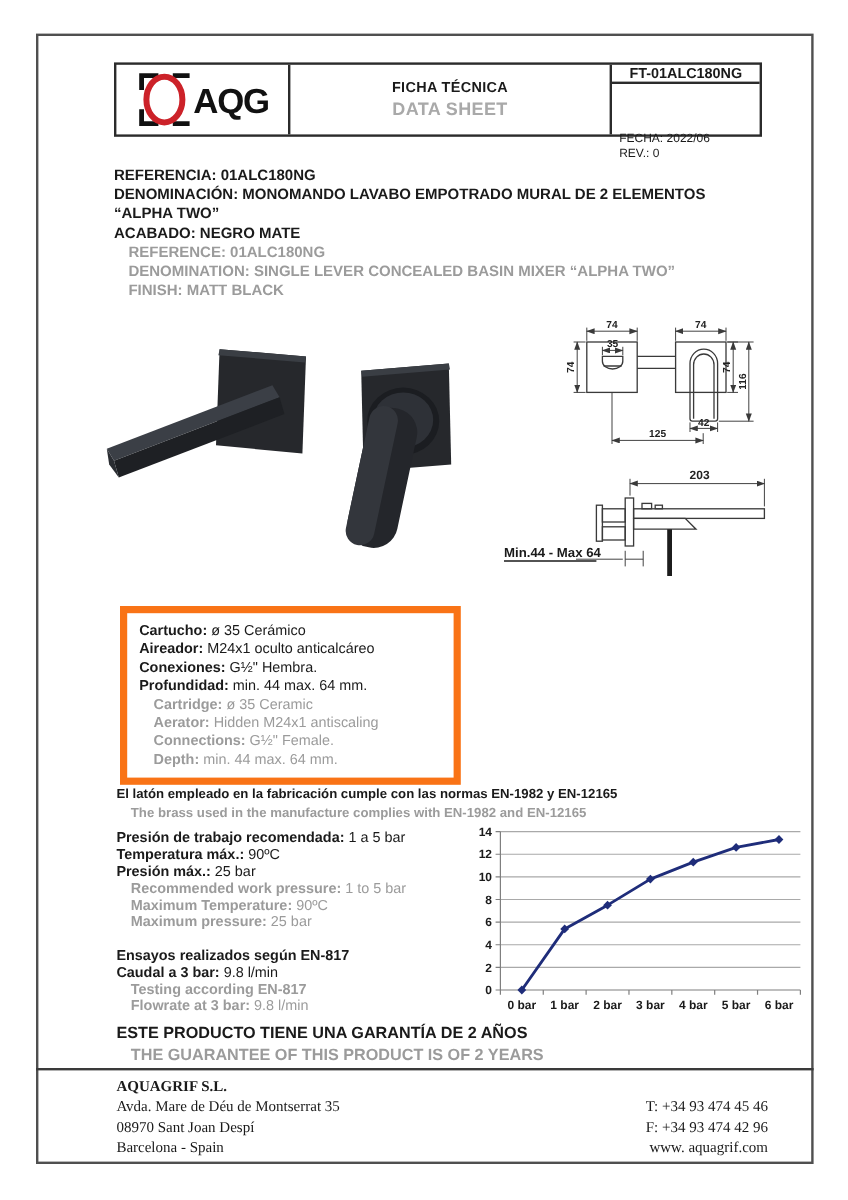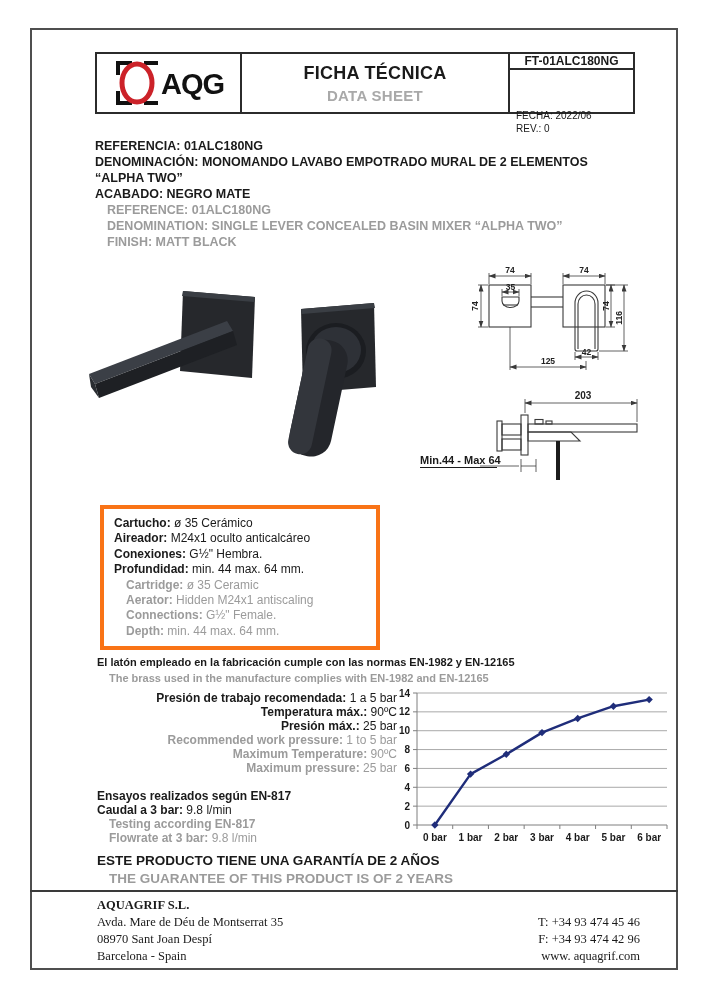--- a/index.html
+++ b/index.html
@@ -8,37 +8,37 @@
   .abs{position:absolute;}
   .b{font-weight:bold;}
   .gray{color:#9b9b9b;padding-left:12px;}
   .pre{white-space:pre-wrap;}
 
   .page-border{left:30px;top:28px;width:644px;height:938px;border:2px solid #4f4f4f;}
 
   .hdr{left:95px;top:52px;width:540px;height:62px;display:flex;border:2px solid #2b2b2b;box-sizing:border-box;background:#fff;}
   .hdr-logo{width:143px;border-right:2px solid #2b2b2b;display:flex;align-items:center;justify-content:center;}
   .hdr-title{flex:1;border-right:2px solid #2b2b2b;display:flex;flex-direction:column;align-items:center;justify-content:center;}
-  .hdr-title .es{font-size:18px;font-weight:bold;letter-spacing:.3px;}
+  .hdr-title .es{font-size:12px;font-weight:bold;letter-spacing:.3px;}
   .hdr-title .en{font-size:15px;font-weight:bold;color:#a9a9a9;letter-spacing:.3px;margin-top:3px;}
   .hdr-right{width:123px;display:flex;flex-direction:column;}
   .hdr-code{height:36px;border-bottom:2px solid #2b2b2b;display:flex;align-items:center;justify-content:center;
             font-size:12px;font-weight:bold;}
   .hdr-meta{flex:1;padding:3px 6px;font-size:10px;line-height:13px;margin-top:36px;}
 
   .logo-text{font-size:29px;font-weight:bold;letter-spacing:-1px;fill:#111;}
 
   .ref{left:95px;top:138px;width:545px;font-size:12.5px;line-height:16px;font-weight:bold;}
 
-  .specs{left:100px;top:505px;width:252px;border:4px solid #f97316;padding:7px 10px;
+  .specs{left:100px;top:505px;width:252px;border:6px solid #f97316;padding:7px 10px;
          font-size:12px;line-height:15.4px;background:#fff;box-sizing:content-box;}
 
   .norms{left:97px;top:654px;font-size:11px;line-height:16px;font-weight:bold;width:545px;}
 
-  .conds{left:97px;top:691px;font-size:12px;line-height:14px;width:300px;text-align:right;}
+  .conds{left:97px;top:691px;font-size:12px;line-height:14px;width:300px;}
   .tests{left:97px;top:789px;font-size:12px;line-height:14px;width:300px;}
 
   .warranty{left:97px;top:852px;font-size:13.5px;line-height:18px;font-weight:bold;width:545px;}
 
   .divider{left:30px;top:890px;width:648px;border-top:2px solid #3a3a3a;height:0;}
 
   .foot-left{left:97px;top:897px;font-family:"Liberation Serif",serif;font-size:12.5px;line-height:17px;}
   .foot-right{right:67px;top:914px;font-family:"Liberation Serif",serif;font-size:12.5px;line-height:17px;text-align:right;}
 
   svg text.dim{font:bold 8.5px "Liberation Sans",sans-serif;fill:#222;}

